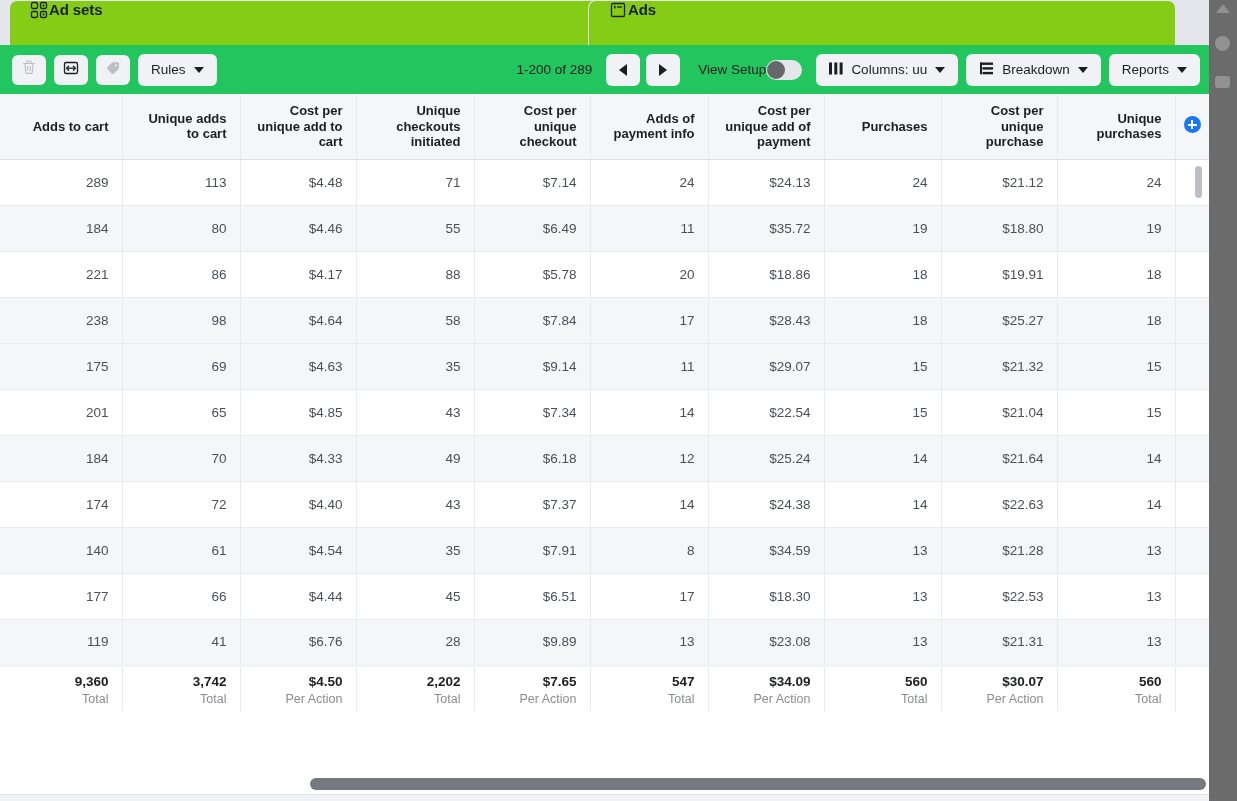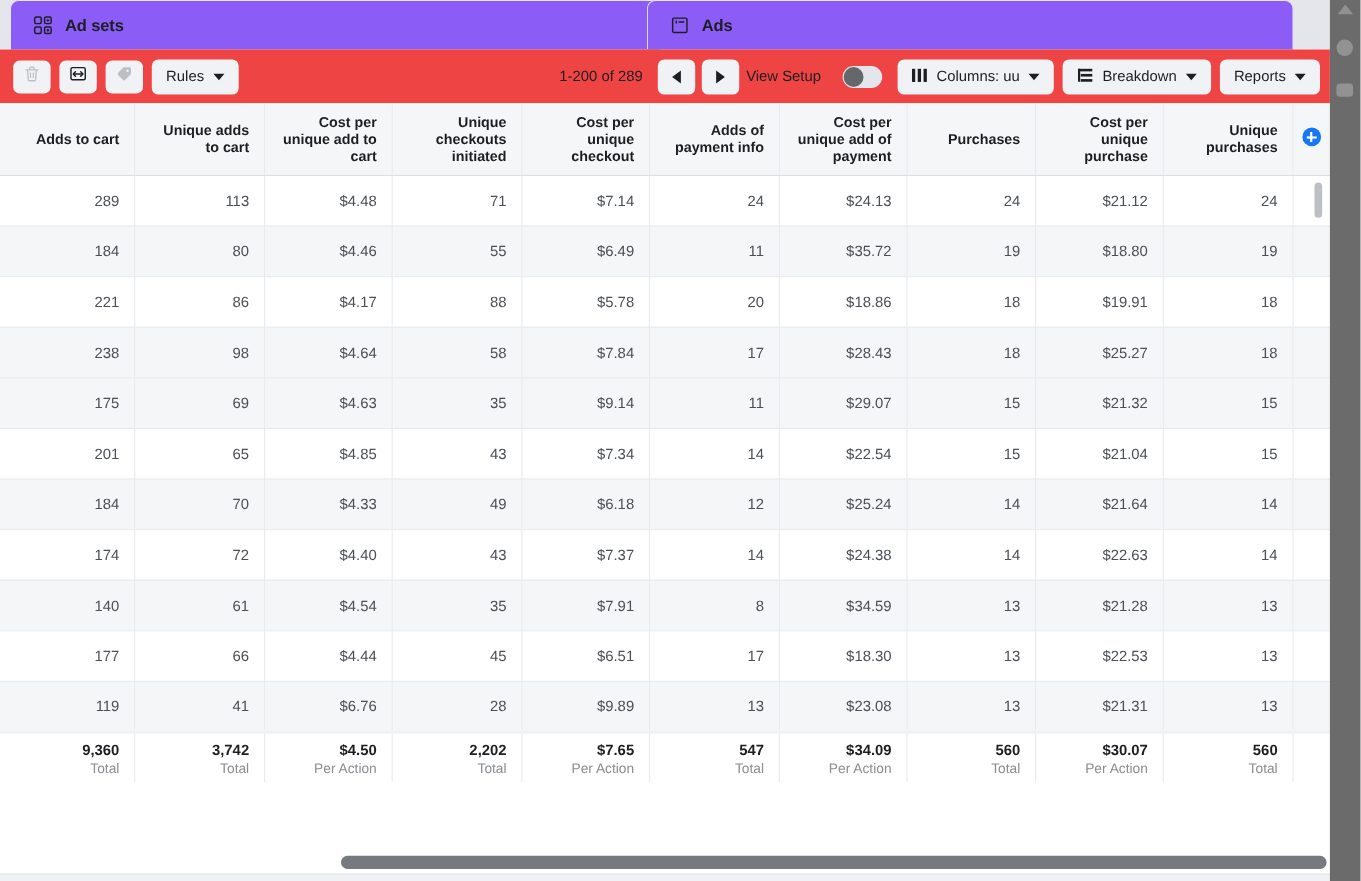--- a/index.html
+++ b/index.html
@@ -17,42 +17,42 @@
 
   
   .tabbar {
     position: absolute; top: 0; left: 0;
     width: 1209px; height: 45px;
     background: #e4e6eb;
   }
   .tab {
     position: absolute; top: 0;
     height: 45px;
-    background: #8b5cf6;
+    background: #84cc16;
     border-top-left-radius: 8px;
     border-top-right-radius: 8px;
-    display: flex; align-items: center;
+    display: flex; 
     padding-left: 20px;
-    gap: 11px;
+    gap: 1px;
     border: 1px solid #e4e6eb;
     border-bottom: none;
   }
   .tab-adsets { left: 9px; width: 592px; }
   .tab-ads    { left: 588px; width: 588px; }
   .tab-label {
     font-size: 15px; font-weight: bold; color: #1c1e21;
     letter-spacing: -0.1px;
   }
   .tab-icon { width: 18px; height: 18px; flex: 0 0 18px; }
 
   
   .toolbar {
     position: absolute; top: 45px; left: 0;
     width: 1209px; height: 49px;
-    background: #ef4444;
+    background: #22c55e;
     display: flex; align-items: center;
     padding: 0 9px;
   }
   .iconbtn {
     width: 34px; height: 30px;
     background: #f0f2f5;
     border-radius: 6px;
     display: flex; align-items: center; justify-content: center;
     margin-right: 8px;
   }
@@ -92,22 +92,22 @@
     border-bottom: 6px solid transparent;
     border-right: 8px solid #1c1e21;
   }
   .tri-right {
     width: 0; height: 0;
     border-top: 6px solid transparent;
     border-bottom: 6px solid transparent;
     border-left: 8px solid #1c1e21;
   }
   .viewsetup {
-    display: flex; align-items: center; gap: 20px;
-    margin-left: 0; margin-right: 14px;
+    display: flex; align-items: center; gap: 0;
+    margin-left: 12px; margin-right: 14px;
   }
   .viewsetup-label { font-size: 13.5px; color: #1c1e21; white-space: nowrap; }
   .toggle {
     width: 36px; height: 20px;
     border-radius: 10px;
     background: #e4e6eb;
     position: relative;
   }
   .toggle .knob {
     position: absolute; left: 1px; top: 1px;

